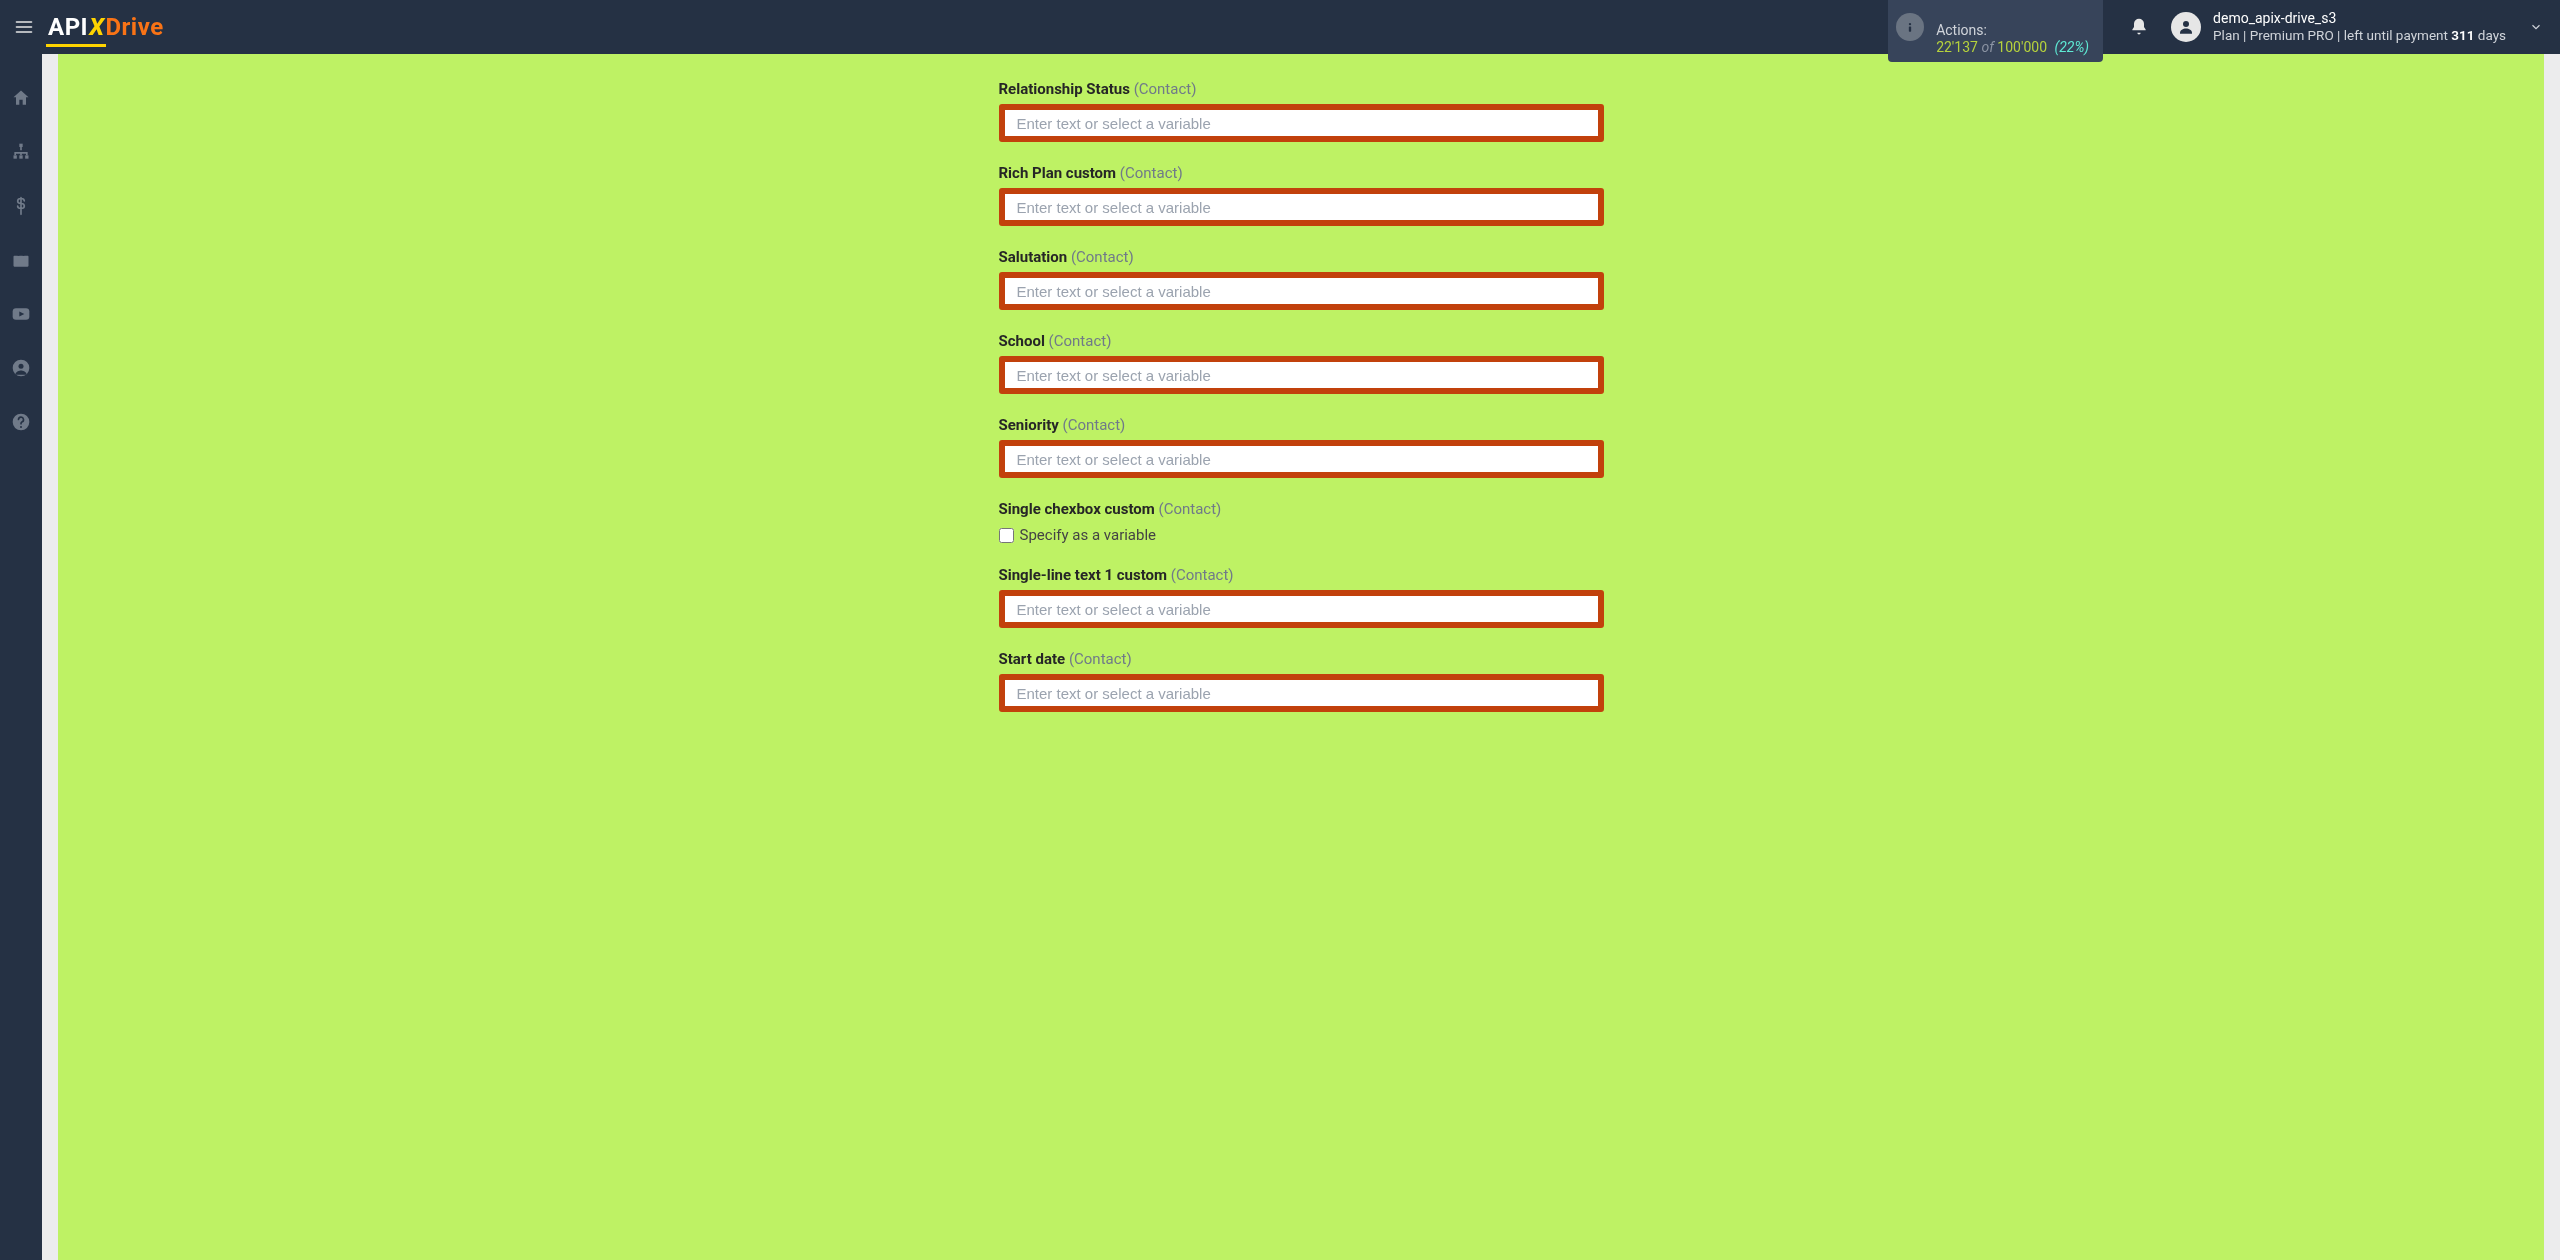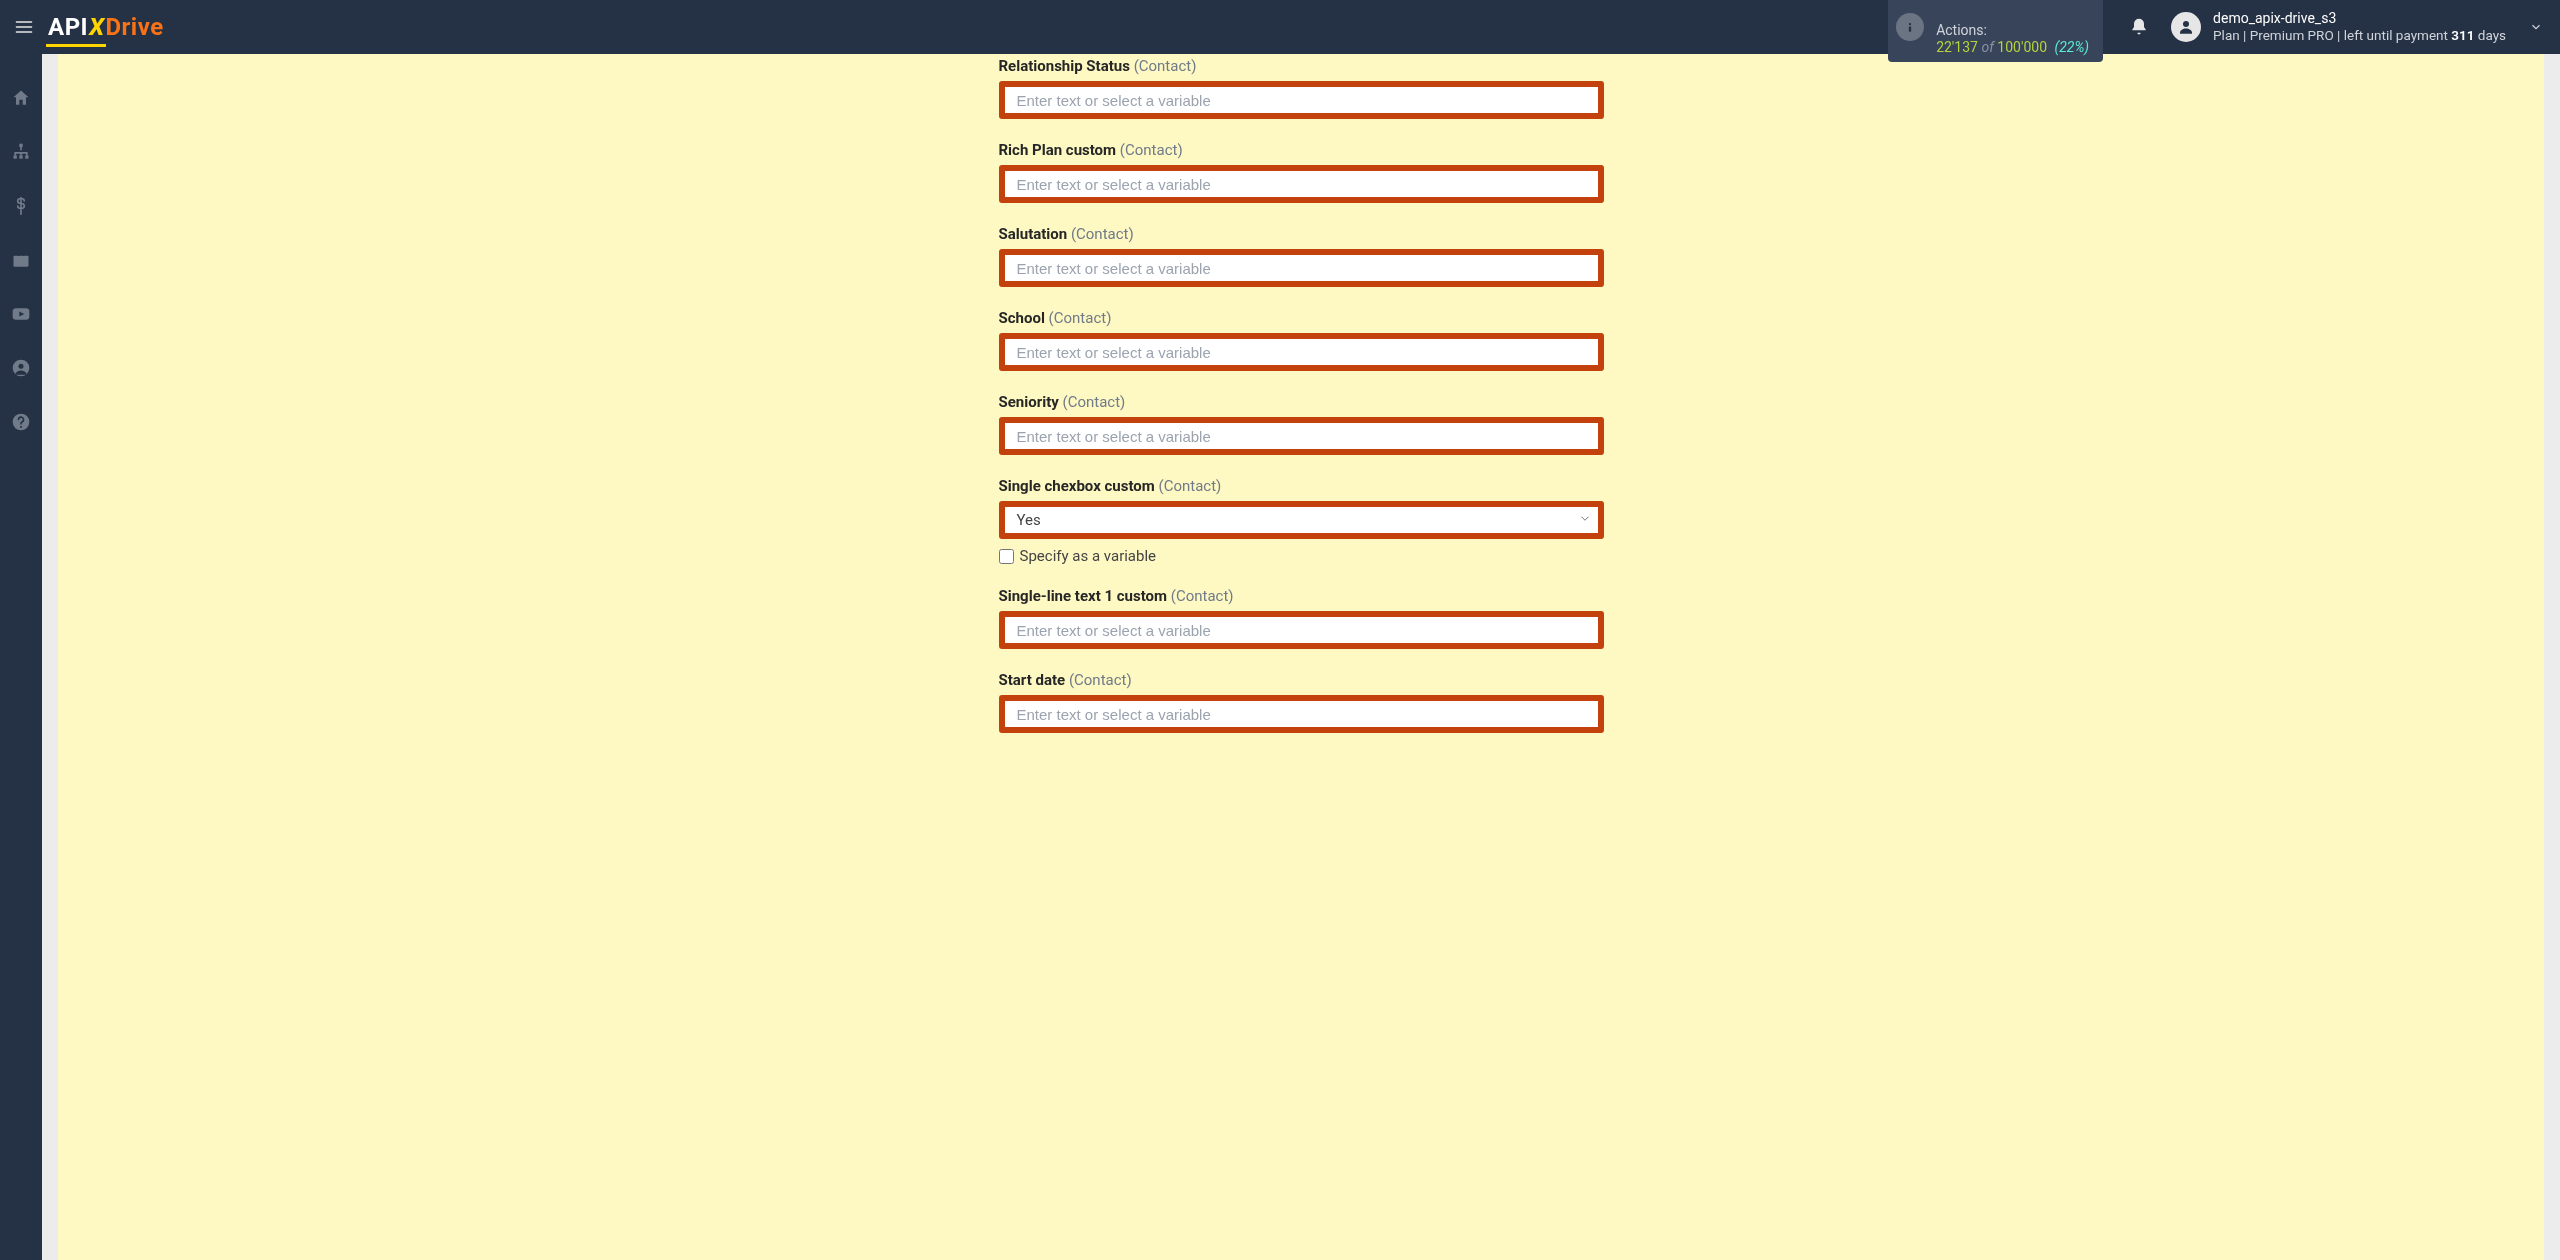--- a/index.html
+++ b/index.html
@@ -128,24 +128,24 @@
   .sidenav .nav-item svg { width: 20px; height: 20px; fill: #707a89; }
 
   
   .page {
     position: absolute;
     top: 54px; left: 42px; right: 0; bottom: 0;
     background: #ececed;
     overflow-y: auto;
   }
   .panel {
-    background: #fef9c3;
+    background: #bef264;
     margin: 0 16px;
     min-height: 100%;
-    padding: 3px 0 40px 0;
+    padding: 26px 0 40px 0;
   }
   .form-col {
     width: 605px;
     margin: 0 auto;
   }
 
   .field-block { margin-bottom: 22px; }
   .field-label {
     font-size: 15px;
     margin-bottom: 6px;
@@ -320,26 +320,20 @@
   <div class="panel">
     <div class="form-col" id="form-col">
 
     <div class="field-block"><div class="field-label"><span class="strong">Relationship Status</span> <span class="hint"> (Contact)</span></div><input type="text" class="text-input" placeholder="Enter text or select a variable" style=""></div>
         <div class="field-block"><div class="field-label"><span class="strong">Rich Plan custom</span> <span class="hint"> (Contact)</span></div><input type="text" class="text-input" placeholder="Enter text or select a variable" style=""></div>
         <div class="field-block"><div class="field-label"><span class="strong">Salutation</span> <span class="hint"> (Contact)</span></div><input type="text" class="text-input" placeholder="Enter text or select a variable" style=""></div>
         <div class="field-block"><div class="field-label"><span class="strong">School</span> <span class="hint"> (Contact)</span></div><input type="text" class="text-input" placeholder="Enter text or select a variable" style=""></div>
         <div class="field-block"><div class="field-label"><span class="strong">Seniority</span> <span class="hint"> (Contact)</span></div><input type="text" class="text-input" placeholder="Enter text or select a variable" style=""></div>
         <div class="field-block">
           <div class="field-label"><span class="strong">Single chexbox custom</span> <span class="hint"> (Contact)</span></div>
-          <div class="select-wrap">
-            <div class="select-input" tabindex="0" style="display: flex; align-items: center;">Yes</div>
-            <div class="select-caret"><svg viewBox="0 0 24 24">
-                <polyline points="6 9 12 15 18 9"></polyline>
-              </svg></div>
-          </div>
           <label class="checkbox-row">
             <input type="checkbox" style="">
             <span>Specify as a variable</span>
           </label>
         </div>
         <div class="field-block"><div class="field-label"><span class="strong">Single-line text 1 custom</span> <span class="hint"> (Contact)</span></div><input type="text" class="text-input" placeholder="Enter text or select a variable" style=""></div>
         <div class="field-block"><div class="field-label"><span class="strong">Start date</span> <span class="hint"> (Contact)</span></div><input type="text" class="text-input" placeholder="Enter text or select a variable" style=""></div>
       </div>
   </div>
 </div>

